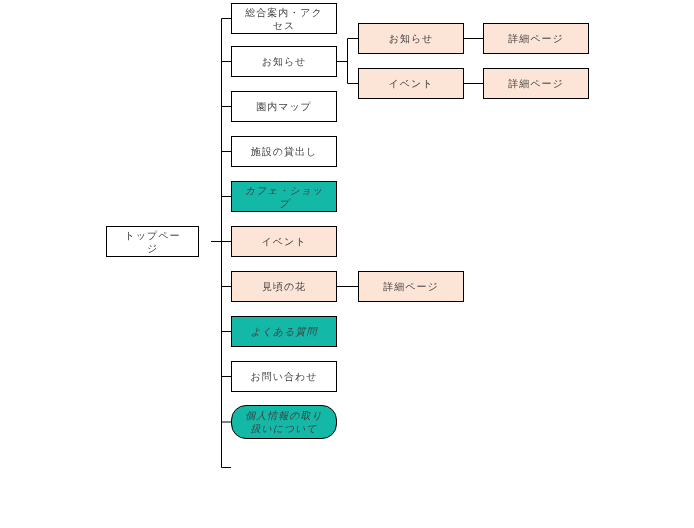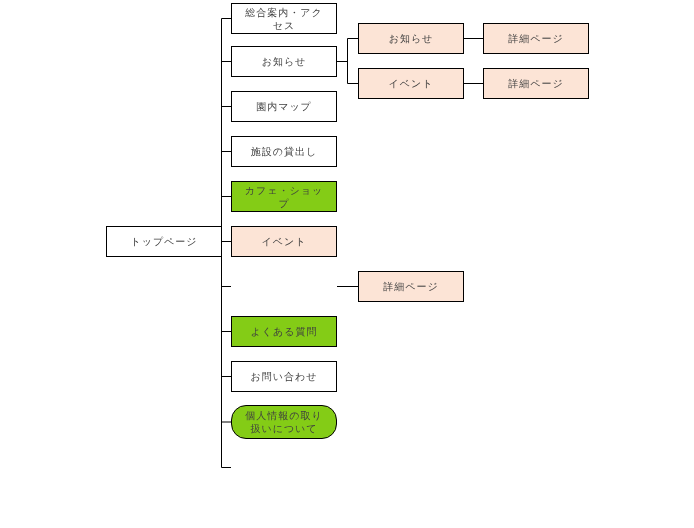--- a/index.html
+++ b/index.html
@@ -22,23 +22,23 @@
     justify-content: center;
     text-align: center;
     font-size: 10px;
     line-height: 13px;
     letter-spacing: 1px;
     color: #3f3f3f;
     padding: 1px 12px;
   }
   .type-plain   { background: #ffffff; }
   .type-article { background: #fce4d6; }
-  .type-fixed   { background: #84cc16; }
+  .type-fixed   { background: #14b8a6; font-style: italic; }
 
-  .node.root  { left: 106px; top: 226px; width: 116px; }
+  .node.root  { left: 106px; top: 226px; width: 93px; }
   .node.c0  { left: 231px; top: 3px; }
   .node.c1  { left: 231px; top: 46px; }
   .node.c2  { left: 231px; top: 91px; }
   .node.c3  { left: 231px; top: 136px; }
   .node.c4  { left: 231px; top: 181px; }
   .node.c5  { left: 231px; top: 226px; }
   .node.c6  { left: 231px; top: 271px; }
   .node.c7  { left: 231px; top: 316px; }
   .node.c8  { left: 231px; top: 361px; }
   .node.c9  { left: 231px; top: 405px; height: 34px; border-radius: 15px; }
@@ -98,20 +98,21 @@
   </svg>
 
   <div class="node root type-plain">トップページ</div>
 
   <div class="node c0 type-plain">総合案内・アクセス</div>
   <div class="node c1 type-plain">お知らせ</div>
   <div class="node c2 type-plain">園内マップ</div>
   <div class="node c3 type-plain">施設の貸出し</div>
   <div class="node c4 type-fixed">カフェ・ショップ</div>
   <div class="node c5 type-article">イベント</div>
+  <div class="node c6 type-article">見頃の花</div>
   <div class="node c7 type-fixed">よくある質問</div>
   <div class="node c8 type-plain">お問い合わせ</div>
   <div class="node c9 type-fixed">個人情報の取り扱いについて</div>
 
   <div class="node news0 type-article">お知らせ</div>
   <div class="node news0detail type-article">詳細ページ</div>
   <div class="node news1 type-article">イベント</div>
   <div class="node news1detail type-article">詳細ページ</div>
   <div class="node flowerdetail type-article">詳細ページ</div>
 

